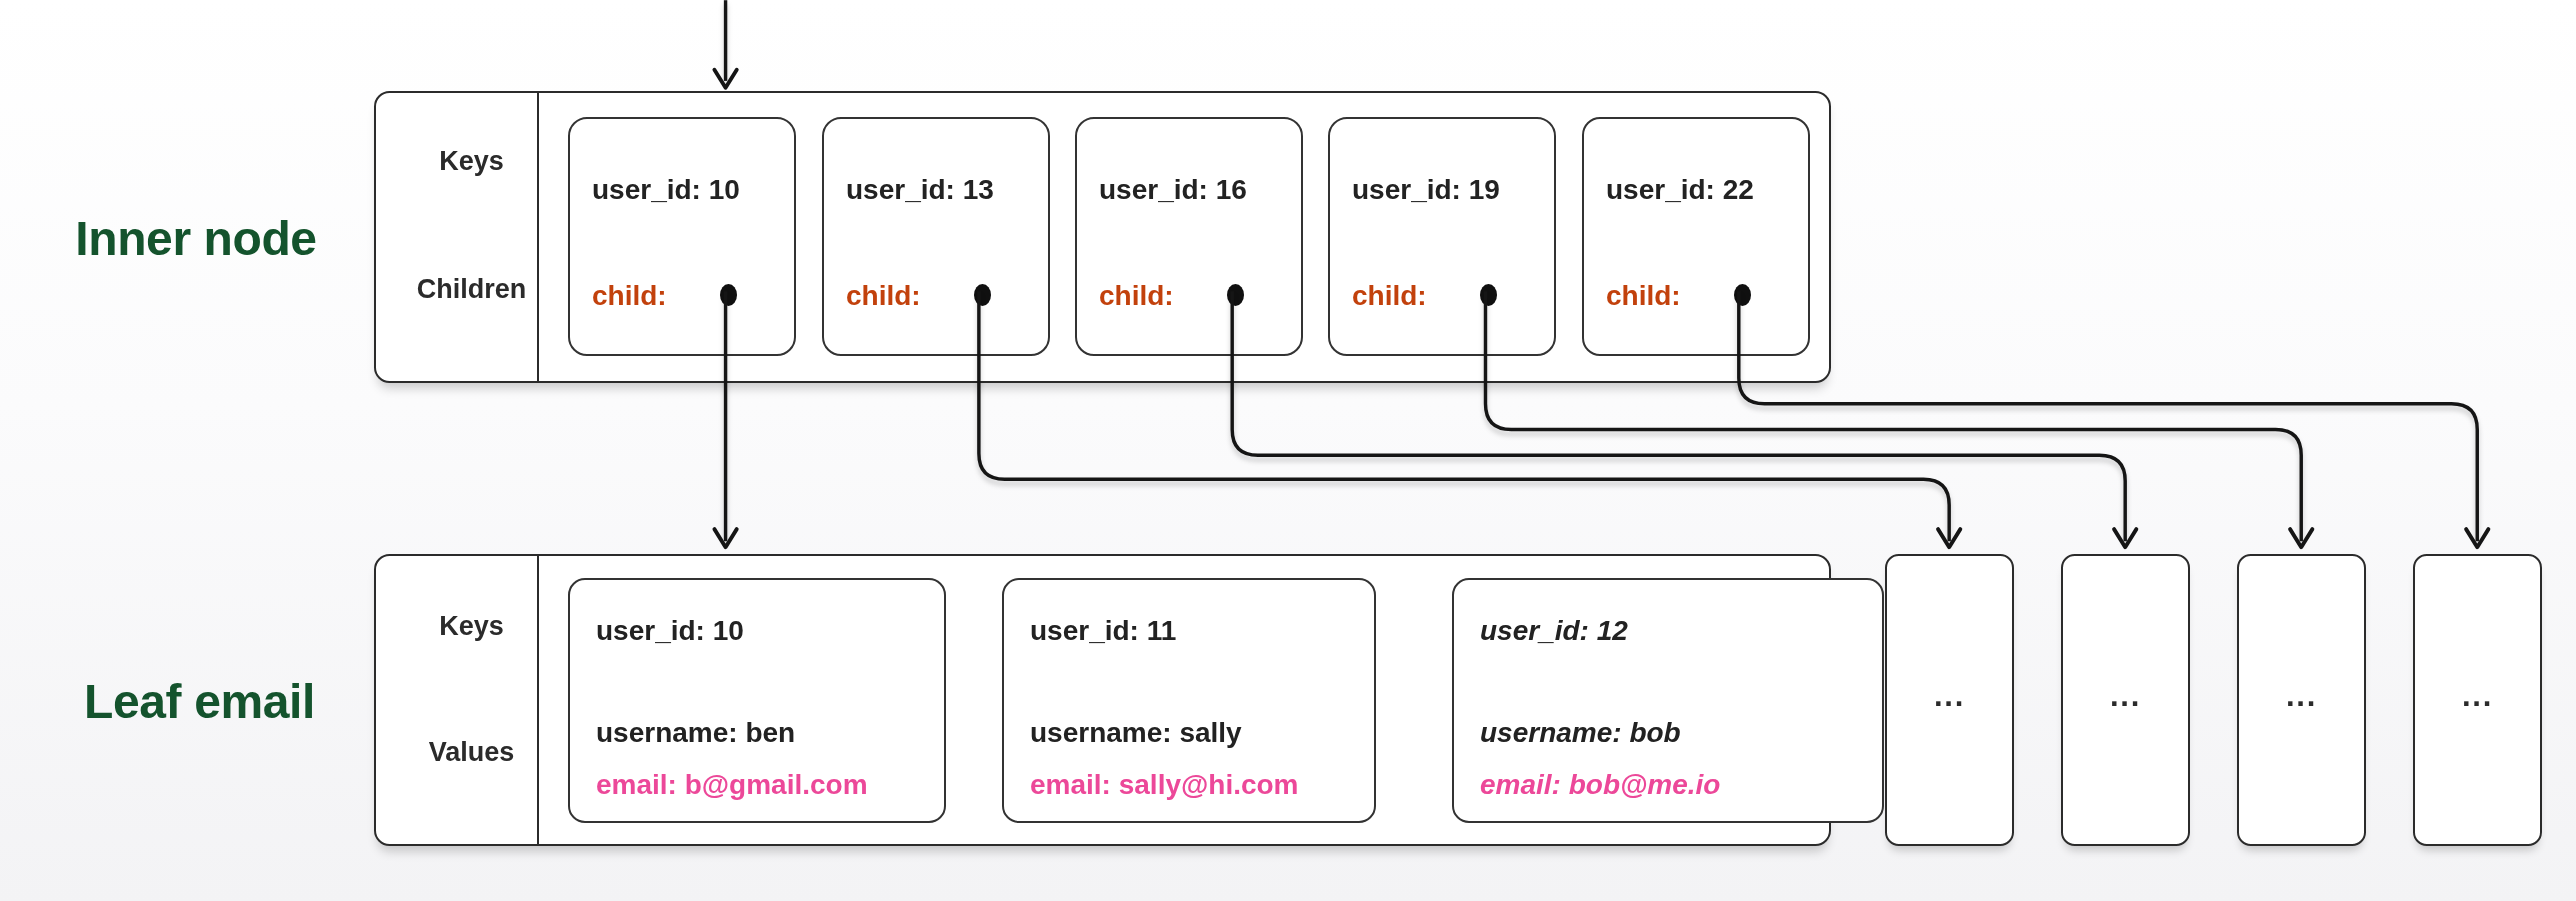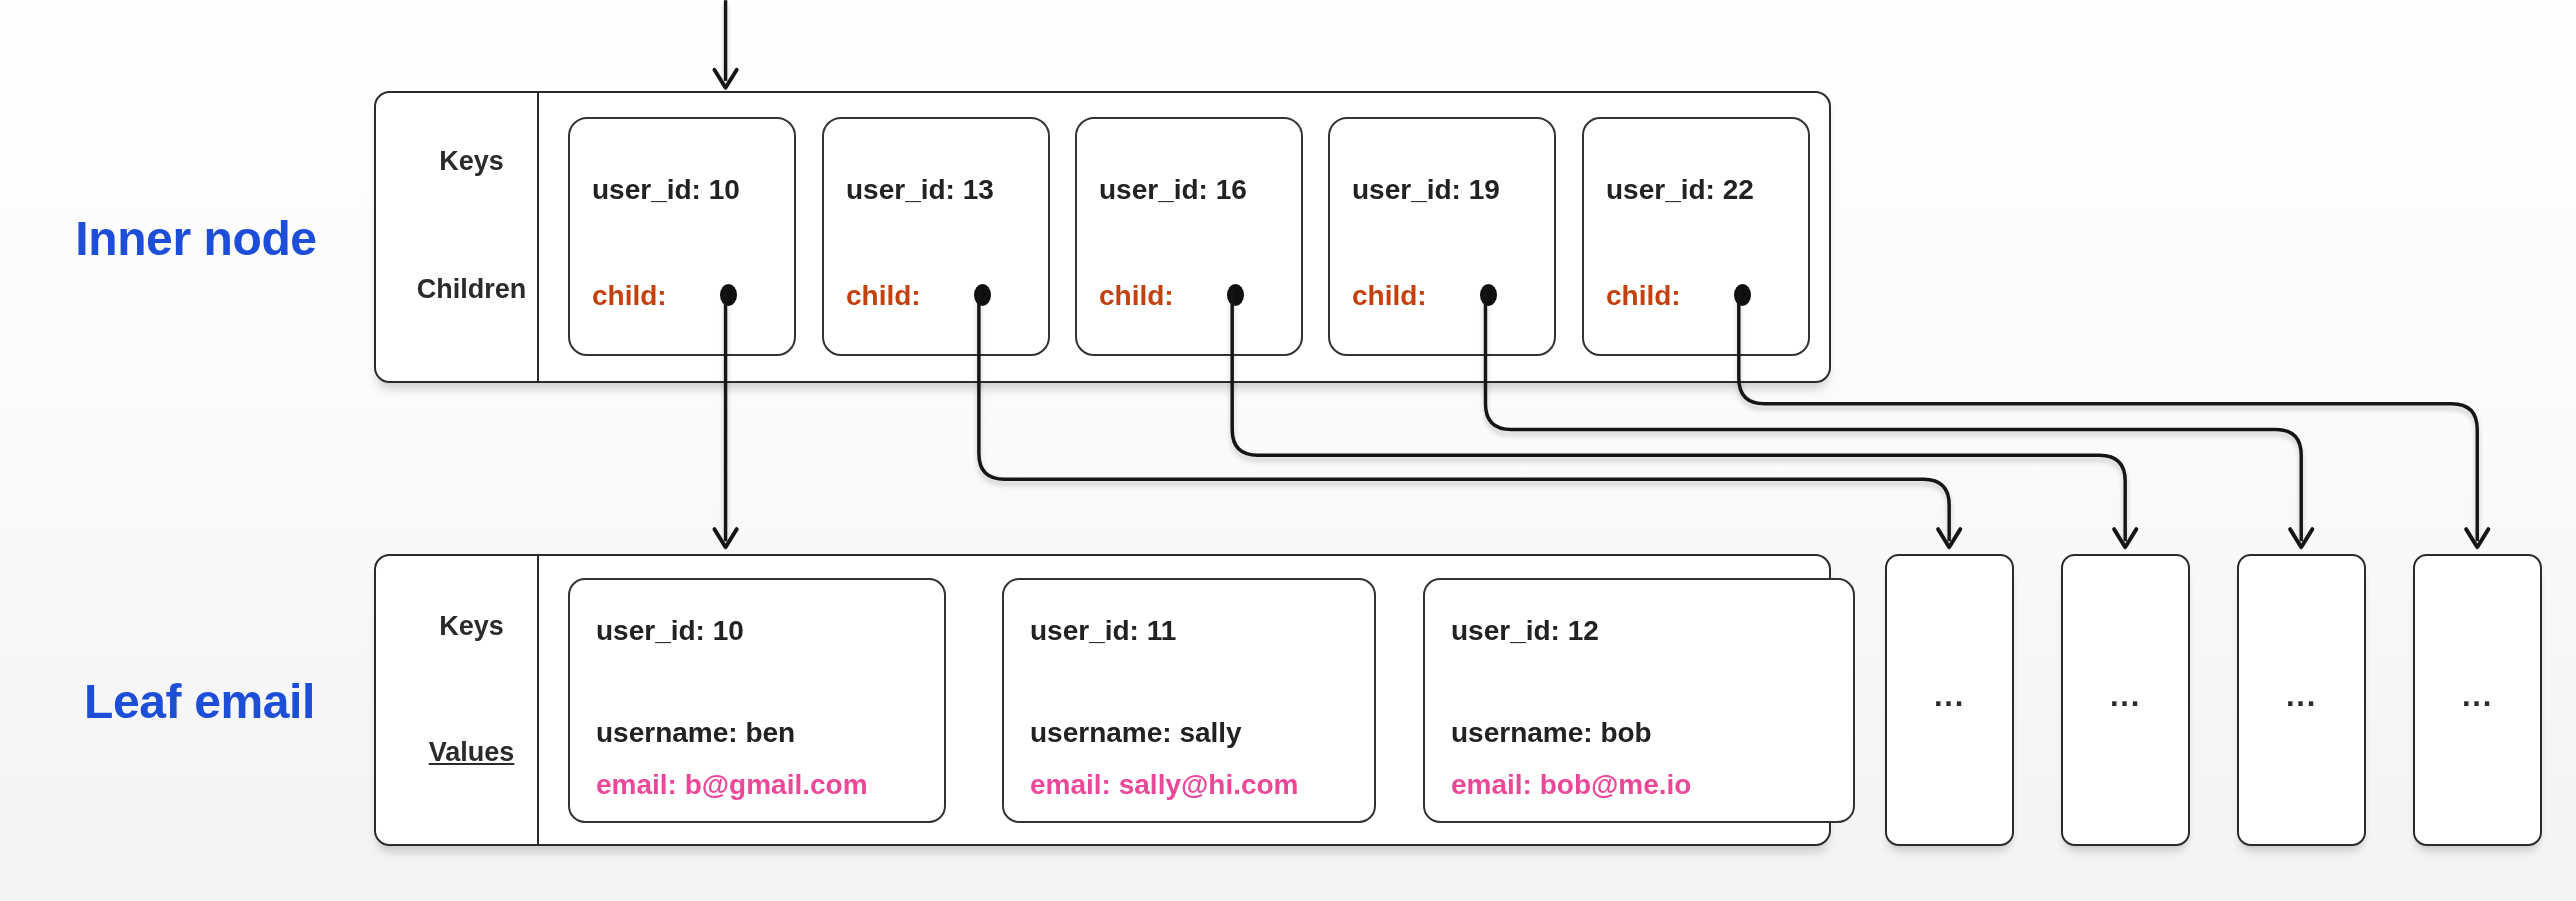--- a/index.html
+++ b/index.html
@@ -15,21 +15,21 @@
     width:2576px;height:902px;
     font-family:"Liberation Sans","DejaVu Sans",sans-serif;
     background:linear-gradient(180deg,var(--bg-top) 0%,#fbfbfc 45%,var(--bg-bottom) 100%);
     overflow:hidden;position:relative;
     color:var(--text);
   }
   .canvas{position:absolute;inset:0;}
 
   .side-label{
     position:absolute;
-    font-size:48px;font-weight:700;color:#1d4ed8;
+    font-size:48px;font-weight:700;color:#14532d;
     letter-spacing:-0.4px;
     width:361px;text-align:center;line-height:53px;
   }
   #inner-label{left:15.5px;top:212px;}
   #leaf-label{left:19px;top:675px;}
 
   .node{
     position:absolute;
     background:#ffffff;
     border:2.6px solid var(--border);
@@ -43,21 +43,21 @@
     position:absolute;left:0;top:0;bottom:0;width:163px;
     border-right:2.1px solid var(--border);
   }
   .row-label{
     position:absolute;left:0;width:191px;text-align:center;
     font-size:27px;font-weight:600;color:#2b2b2b;line-height:33px;
   }
   .row-label.top-inner{top:52px;}
   .row-label.bottom-inner{top:180px;}
   .row-label.top-leaf{top:54px;}
-  .row-label.bottom-leaf{top:180px;text-decoration:underline;}
+  .row-label.bottom-leaf{top:180px;}
 
   .key-cell{
     position:absolute;top:24px;width:228px;height:239px;
     border:2.1px solid #333;border-radius:19px;background:#fff;
   }
   .key-cell .key-text{
     position:absolute;left:22px;top:55px;
     font-size:28px;font-weight:600;color:#222;white-space:nowrap;
   }
   .key-cell .child-label{
@@ -150,21 +150,21 @@
     <article class="record-cell" style="left:192px;width:378px;">
       <div class="rec-key">user_id: 10</div>
       <div class="rec-username">username: ben</div>
       <div class="rec-email">email: b@gmail.com</div>
     </article>
     <article class="record-cell" style="left:626px;width:374px;">
       <div class="rec-key">user_id: 11</div>
       <div class="rec-username">username: sally</div>
       <div class="rec-email">email: sally@hi.com</div>
     </article>
-    <article class="record-cell" style="left:1047px;width:432px;">
+    <article class="record-cell" style="left:1076px;width:432px;font-style:italic;">
       <div class="rec-key">user_id: 12</div>
       <div class="rec-username">username: bob</div>
       <div class="rec-email">email: bob@me.io</div>
     </article>
   </section>
 
   <aside class="collapsed-leaf" style="left:1885px;">
     <span class="ellipsis">...</span>
   </aside>
   <aside class="collapsed-leaf" style="left:2061px;">

